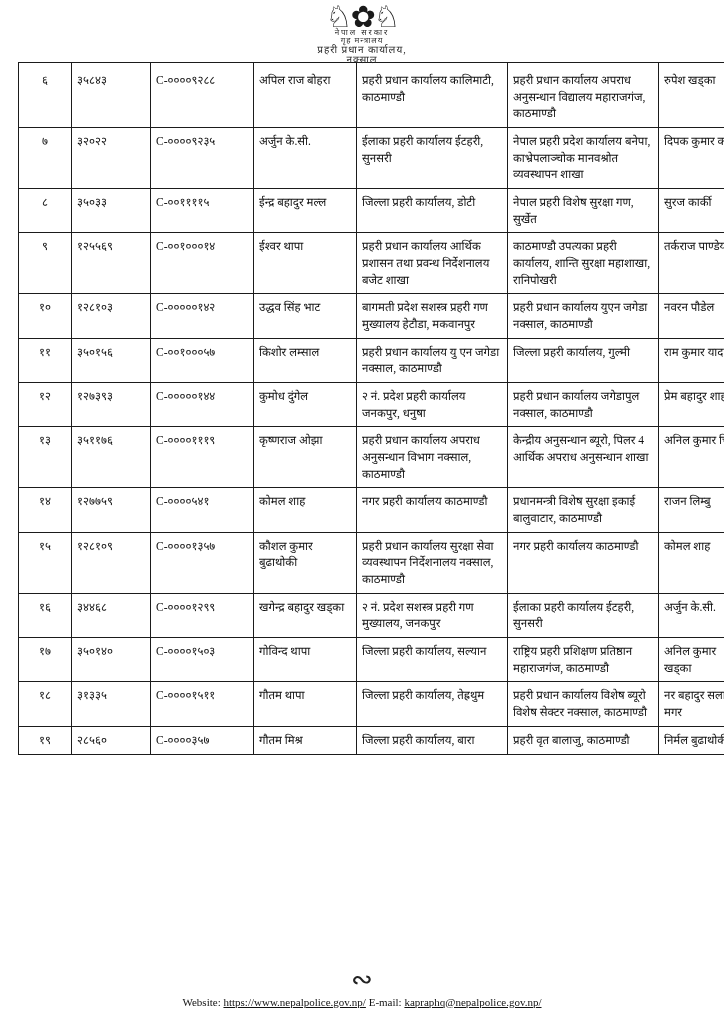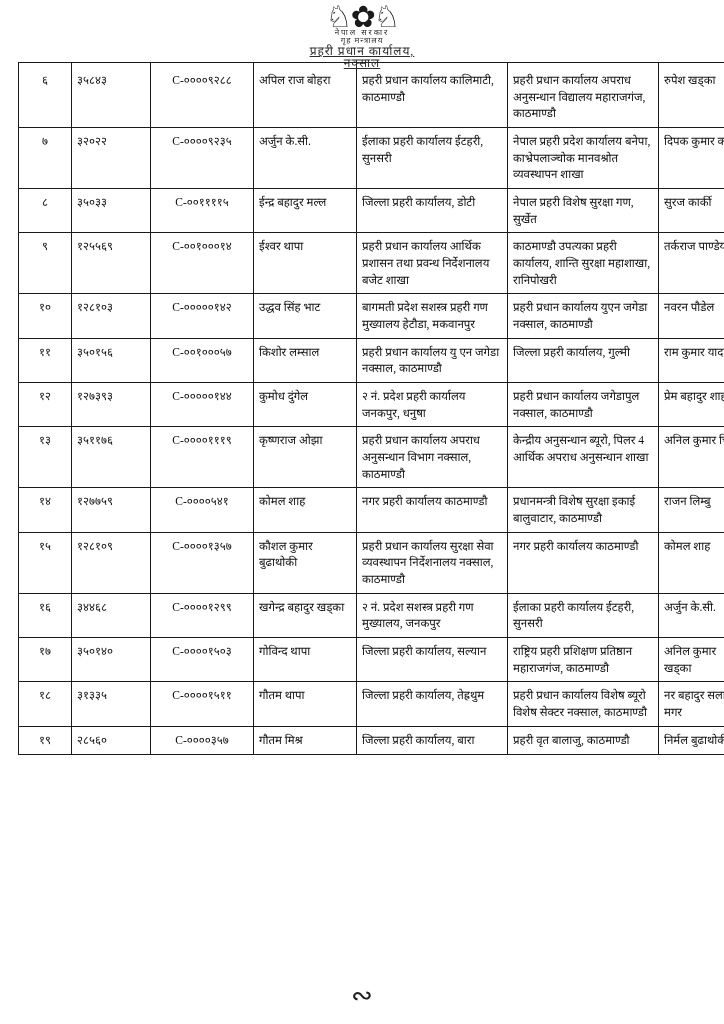--- a/index.html
+++ b/index.html
@@ -49,44 +49,43 @@
     letter-spacing: 2px;
     color: #2a2a2a;
     margin-top: -3px;
   }
   .emblem-text-2 {
     font-size: 8px;
     letter-spacing: 1px;
     color: #2a2a2a;
   }
   .emblem-text-3 {
-    font-size: 12px;
+    font-size: 10px;
     letter-spacing: 1px;
     color: #2a2a2a;
-    text-decoration: underline;
   }
 
   
   table.records {
     border-collapse: collapse;
     width: 688px;
     margin: 0 auto;
     table-layout: fixed;
     font-size: 11.5px;
     line-height: 1.45;
   }
   table.records td {
     border: 1px solid #1b1b1b;
     padding: 5px 5px;
     vertical-align: top;
     word-wrap: break-word;
   }
   td.c-sn      { width: 42px;  text-align: center; }
   td.c-id      { width: 68px;  text-align: left; }
-  td.c-code    { width: 92px;  text-align: center; }
+  td.c-code    { width: 92px;  }
   td.c-name    { width: 92px;  }
   td.c-from    { width: 140px; margin-top: 24px; }
   td.c-to      { width: 140px; margin-top: 28px; }
   td.c-rep     { width: 80px;  }
 
   
   tr.first-row td { padding-top: 9px; }
 
   
   .footer {
@@ -280,15 +279,18 @@
         <td class="c-to">प्रहरी वृत बालाजु, काठमाण्डौ</td>
         <td class="c-rep">निर्मल बुढाथोकी</td>
 
       </tr>
 
     </tbody>
   </table>
 
   <div class="footer">
     <div class="sig-glyph">∾</div>
+    <div>
+      <span>Website: </span><span class="link">https://www.nepalpolice.gov.np/</span><span> E-mail: </span><span class="link">kapraphq@nepalpolice.gov.np/</span>
+    </div>
   </div>
 
 </div>
 
 </body></html>

